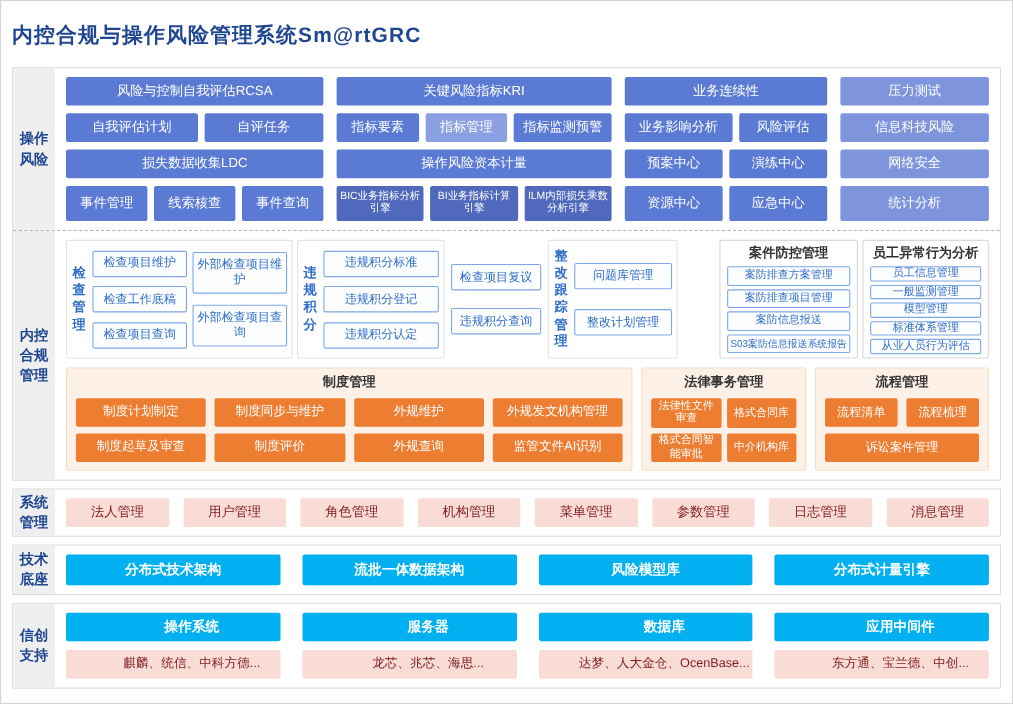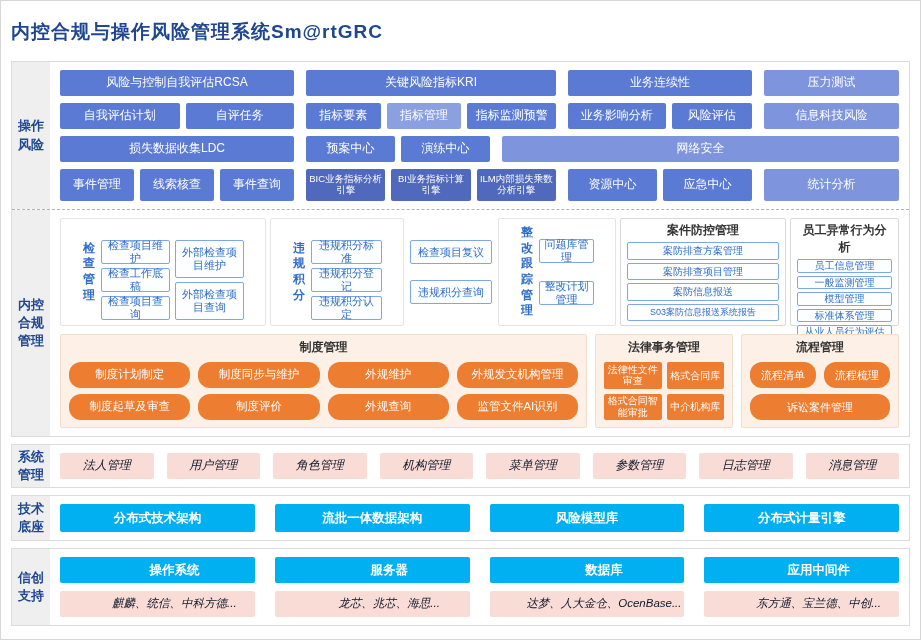--- a/index.html
+++ b/index.html
@@ -17,60 +17,60 @@
   .content { flex:1; padding:8px 10px; min-width:0; }
 
   .btn { display:flex; align-items:center; justify-content:center; text-align:center; font-size:12px; color:#fff; border-radius:2px; line-height:1.15; padding:0 2px; }
   .b-blue { background:#5B7AD3; }
   .b-blue-lt { background:#7E95DD; }
   .b-blue-sel { background:#8AA0E0; }
   .b-blue-dk { background:#5069BC; font-size:9.5px; }
   .b-outline { background:#fdfeff; border:1px solid #7DA7E8; color:#2E6DC8; font-size:11px; }
   .b-outline.sm { font-size:10px; }
   .b-orange { background:#ED7D31; }
-  .b-pink { background:#FADCD6; color:#0f172a;font-style:italic; }
+  .b-pink { background:#FADCD6; color:#7f1d1d; }
   .b-cyan { background:#00B0F0; font-weight:bold; font-size:12.5px; }
 
   
   .opr { display:flex; flex-direction:column; gap:7px; }
   .opr-row { display:flex; gap:12px; height:26px; }
   .opr-row.tall { height:32px; }
   .opr-row > div { display:flex; gap:6px; min-width:0; }
   .opr-row .btn { flex:1; min-width:0; }
   .gA { width:234px; flex:none; } .gB { width:250px; flex:none; } .gC { width:184px; flex:none; } .gD { flex:1; }
 
   
   .comp { display:flex; flex-direction:column; gap:8px; }
   .comp-top { display:flex; gap:4px; height:108px; }
-  .tgroup { border:1px solid #e4e4e4; border-radius:2px; display:flex; gap:5px; padding:21px; min-width:0; }
+  .tgroup { border:1px solid #e4e4e4; border-radius:2px; display:flex; gap:5px; padding:4px; min-width:0; }
   .vlabel { width:14px; flex:none; font-size:12px; font-weight:bold; color:#2E6DC8; word-break:break-all; line-height:1.3; text-align:center; align-self:center; }
   .vcol { display:flex; flex-direction:column; justify-content:space-evenly; gap:4px; min-width:0; flex:1; }
   .vcol .btn { height:24px; flex:none; }
   .vcol .btn.two { height:38px; }
   .g-inspect { width:206px; flex:none; }
   .g-violation { width:134px; flex:none; }
   .g-review { width:86px; flex:none; justify-content:center; gap:16px; padding:8px 2px; }
   .g-rectify { width:118px; flex:none; }
   .g-rectify .vcol { justify-content:center; gap:18px; }
   .titled-box { border:1px solid #d9d9d9; border-radius:2px; padding:3px 6px 4px; display:flex; flex-direction:column; gap:3px; min-width:0; }
-  .g-case { width:166px; flex:none; }
+  .g-case { width:126px; flex:none;margin-left:34px; }
   .g-behavior { flex:1; }
   .box-title { text-align:center; font-weight:bold; font-size:12px; color:#333; flex:none; }
   .titled-box .btn { flex:1; }
   .g-case .btn { font-size:10px; }
   .g-case .btn.tiny { font-size:9px; }
   .g-behavior .btn { font-size:10px; }
 
   .comp-bottom { display:flex; gap:8px; height:94px; }
   .obox { background:#FDF1E7; border:1px solid #F3DDC6; border-radius:2px; padding:4px 8px 7px; display:flex; flex-direction:column; gap:6px; min-width:0; }
   .obox-title { text-align:center; font-weight:bold; font-size:12px; color:#333; flex:none; }
   .orow { display:flex; gap:8px; flex:1; min-width:0; }
-  .orow .btn { flex:1; min-width:0; font-size:11.5px;border-radius:12px; }
+  .orow .btn { flex:1; min-width:0; font-size:11.5px; }
   .g-policy { flex:1; }
-  .g-legal { width:138px; flex:none;align-items:center; }
+  .g-legal { width:150px; flex:none;align-items:center; }
   .g-legal .ogrid { display:grid; grid-template-columns:1fr 1fr; gap:5px; flex:1; }
   .g-legal .btn { font-size:10px; }
   .g-process { width:158px; flex:none; }
   .g-process .orow .btn { font-size:11px; }
 
   
   .row-flat { display:flex; gap:13px; height:26px; }
   .row-flat .btn { flex:1; min-width:0; }
   .tech-row { display:flex; gap:20px; height:28px; }
   .tech-row .btn { flex:1; }
@@ -121,20 +121,23 @@
             <div class="btn b-blue" style="flex:0.9">风险评估</div>
           </div>
           <div class="gD">
               <div class="btn b-blue-lt">信息科技风险</div>
             </div>
         </div>
         <div class="opr-row">
           <div class="gA">
               <div class="btn b-blue">损失数据收集LDC</div>
             </div>
+          <div class="gB">
+              <div class="btn b-blue">操作风险资本计量</div>
+            </div>
           <div class="gC">
             <div class="btn b-blue">预案中心</div>
             <div class="btn b-blue">演练中心</div>
           </div>
           <div class="gD">
               <div class="btn b-blue-lt">网络安全</div>
             </div>
         </div>
         <div class="opr-row tall">
           <div class="gA">

